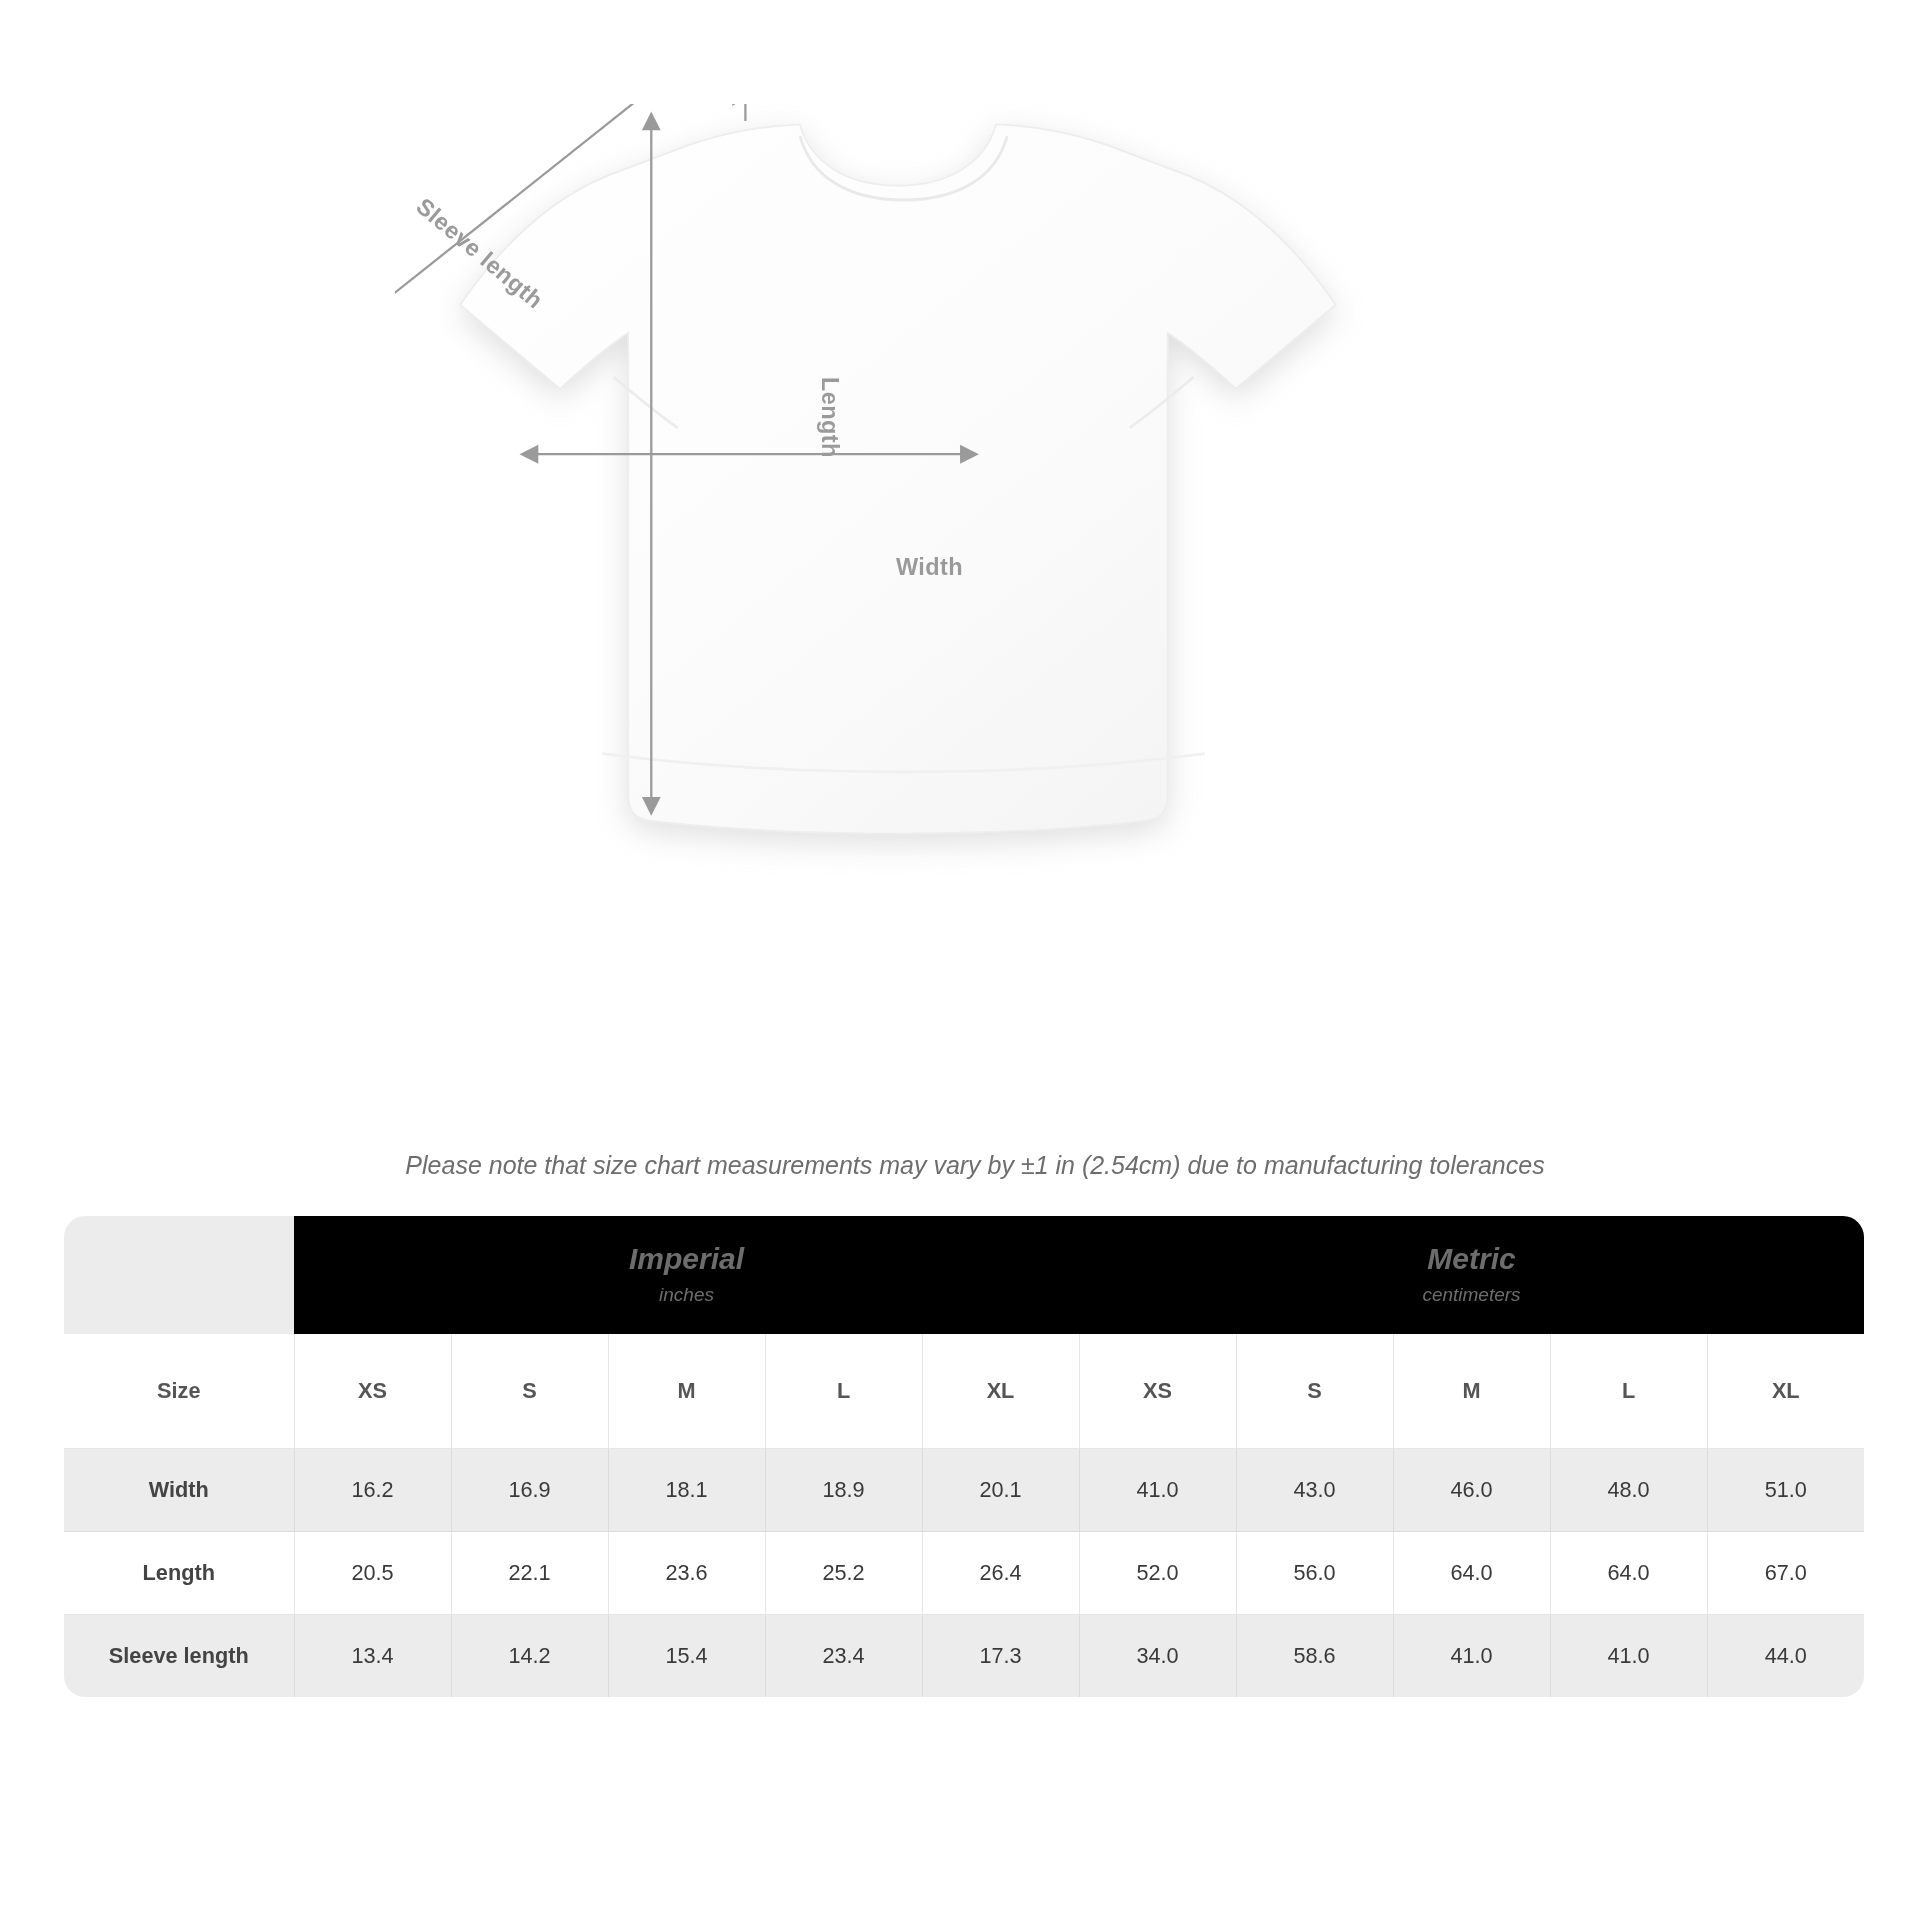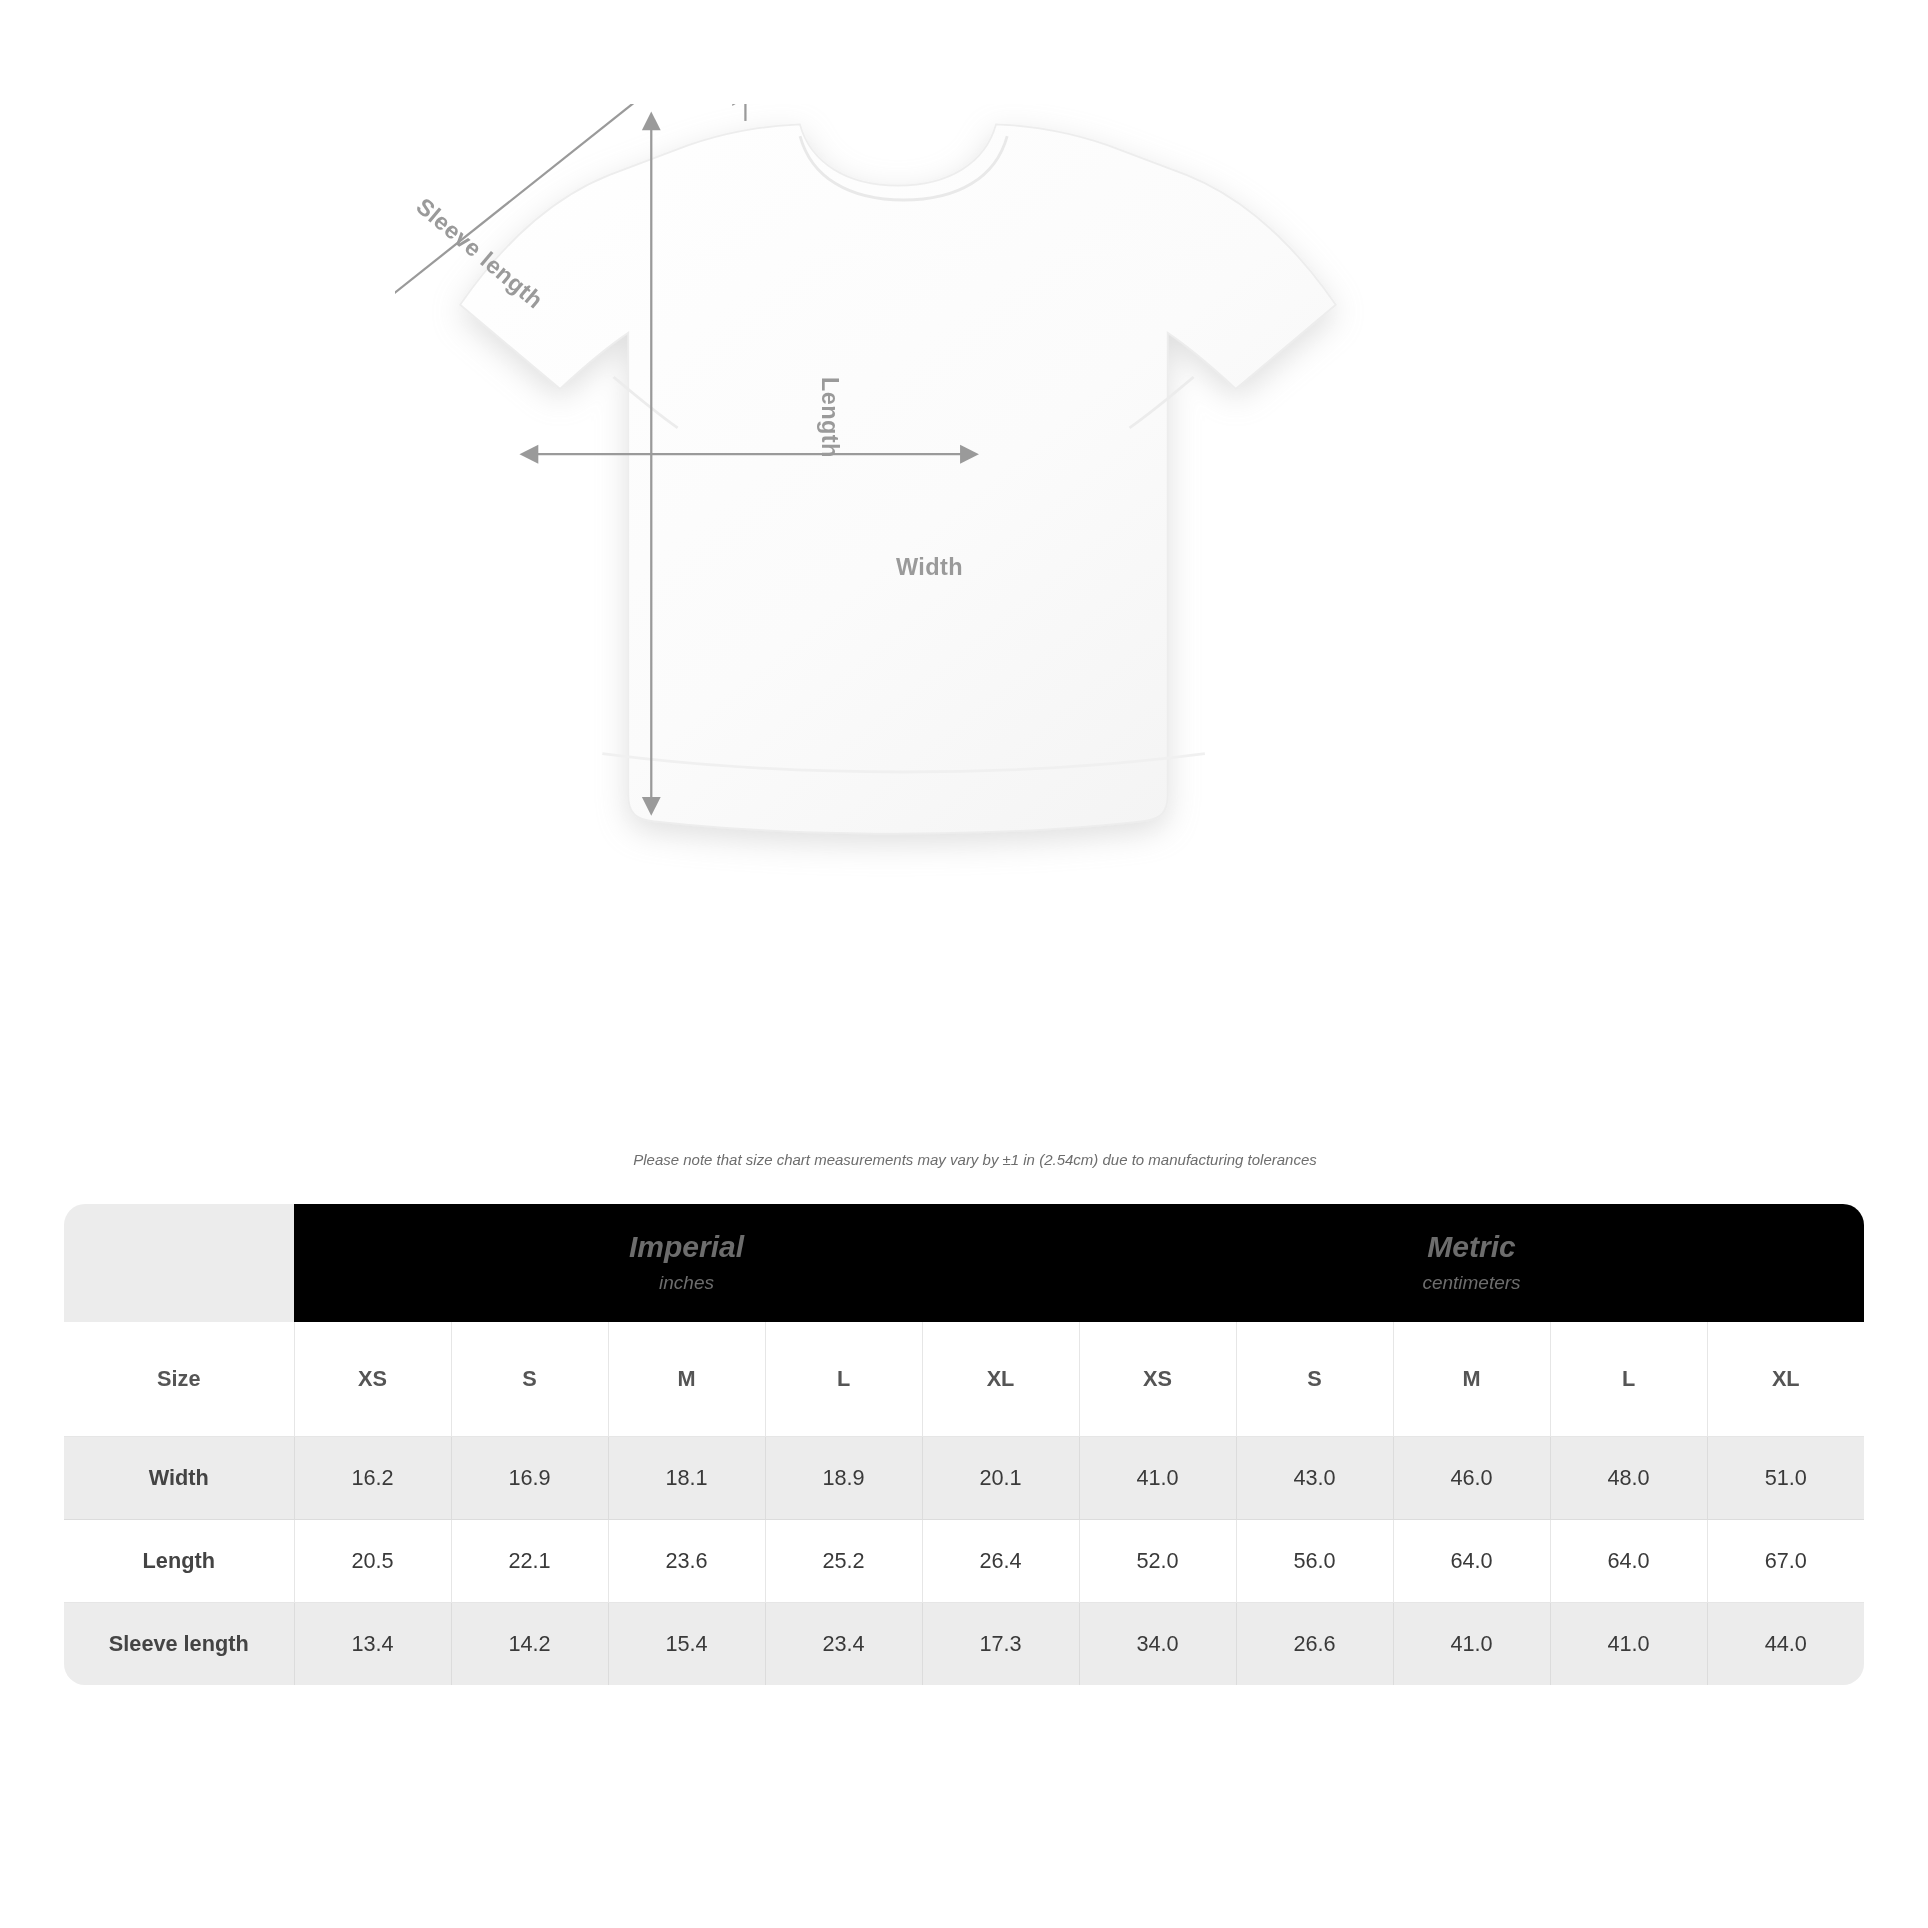--- a/index.html
+++ b/index.html
@@ -63,21 +63,21 @@
   
   .title {
     text-align: center;
     font-size: 38px;
     font-weight: bold;
     color: #2f2f2f;
     margin-top: 9.4px;
   }
   .subtitle {
     text-align: center;
-    font-size: 15px;
+    font-size: 25px;
     font-style: italic;
     color: #6d6d6d;
     margin-top: 21px;
     margin-left: 22px;
   }
 
   
   .table-wrap {
     margin: 36px 64px 0 64px;
     width: 1800px;
@@ -291,21 +291,21 @@
         </tr>
 
         <tr class="data-row alt">
           <td class="row-head">Sleeve length</td>
           <td>13.4</td>
           <td>14.2</td>
           <td>15.4</td>
           <td>23.4</td>
           <td>17.3</td>
           <td>34.0</td>
-          <td>26.6</td>
+          <td>58.6</td>
           <td>41.0</td>
           <td>41.0</td>
           <td>44.0</td>
         </tr>
       </tbody>
     </table>
   </div>
 
 </div>
 

